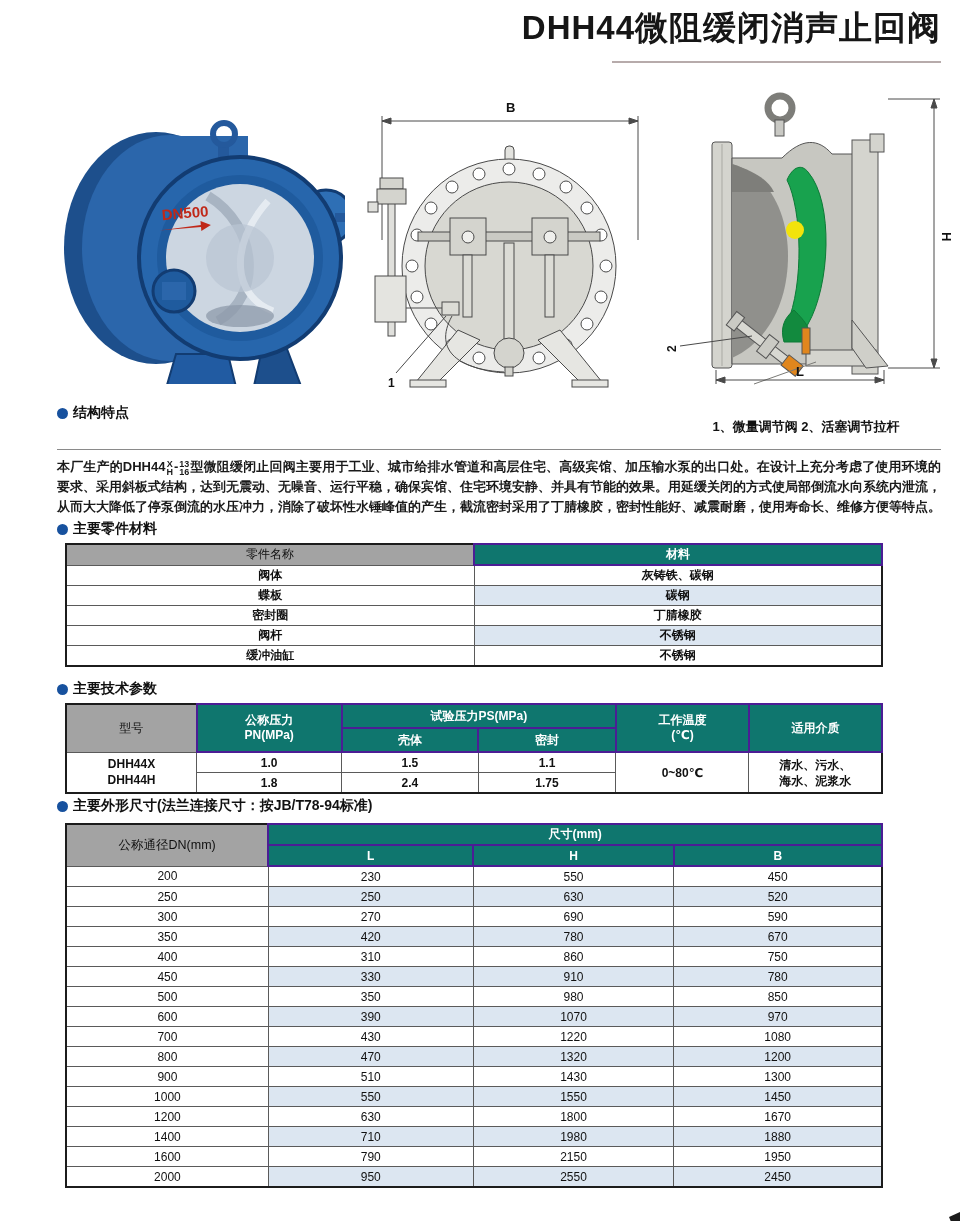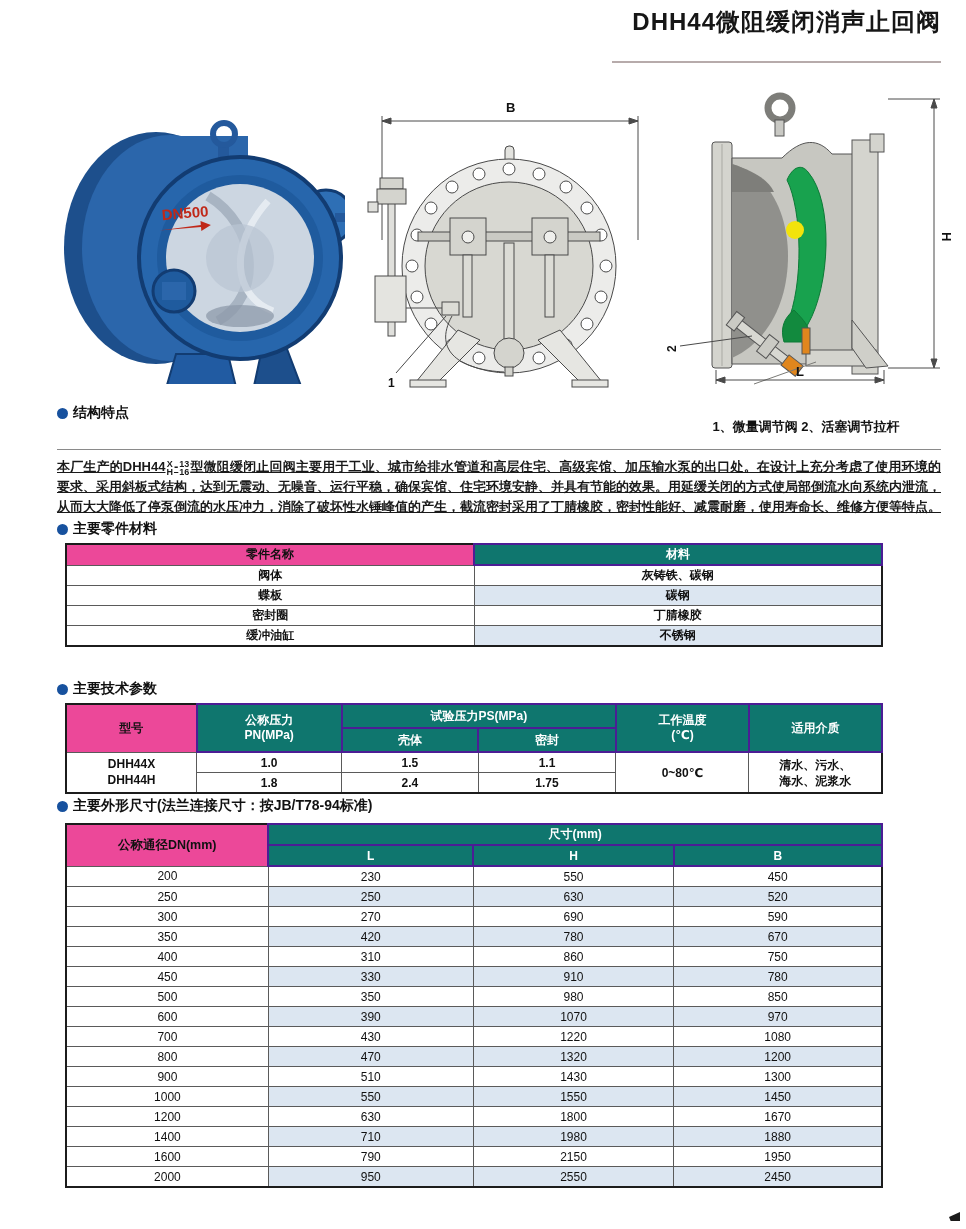--- a/index.html
+++ b/index.html
@@ -4,21 +4,21 @@
 <style>
   html,body{margin:0;padding:0;}
   body{
     width:966px;height:1229px;position:relative;background:#ffffff;
     font-family:"Liberation Sans","DejaVu Sans",sans-serif;color:#111;
     overflow:hidden;
   }
   .abs{position:absolute;}
 
   
-  .title{top:6px;right:25px;width:520px;text-align:right;font-size:24px;
+  .title{top:6px;right:25px;width:520px;text-align:right;font-size:33px;
          font-weight:bold;letter-spacing:1px;color:#161616;}
   .title-rule{top:61px;left:612px;width:329px;height:2px;background:#b7abab;}
 
   
   .fig{background:#fff;}
   .fig-photo{left:58px;top:86px;width:287px;height:298px;}
   .fig-front{left:366px;top:90px;width:288px;height:303px;}
   .fig-section{left:656px;top:80px;width:304px;height:314px;}
   .caption{left:656px;top:418px;width:300px;text-align:center;
            font-size:13px;font-weight:bold;white-space:nowrap;}
@@ -27,33 +27,33 @@
   .sec-h{display:flex;align-items:center;gap:5px;font-size:14px;font-weight:bold;}
   .bullet{width:11px;height:11px;border-radius:50%;background:#17519e;flex:0 0 auto;}
   .h-features{left:57px;top:404px;}
   .h-materials{left:57px;top:520px;}
   .h-tech{left:57px;top:680px;text-align:center;}
   .h-dims{left:57px;top:797px;}
 
   
   .features-para{left:57px;top:436px;width:884px;border-top:1px solid #8a8a8a;
     padding-top:7px;font-size:13px;font-weight:bold;line-height:20px;
-    text-align:justify;color:#1a1a1a;text-decoration:underline;}
+    text-align:justify;color:#1a1a1a;}
   .frac{display:inline-block;vertical-align:-4px;text-align:center;
         font-size:9px;line-height:8px;font-weight:bold;padding:0 1px;}
   .frac span{display:block;}
 
   
   table{border-collapse:collapse;table-layout:fixed;width:818px;
         font-size:12px;}
   table{border:2px solid #1c1c1c;}
   th,td{border:1px solid #5a5a5a;text-align:center;vertical-align:middle;
         padding:1px 2px;overflow:hidden;white-space:nowrap;}
   th.blue{background:#0f766e;color:#fff;border:2px solid #4c1d95;font-weight:bold;}
-  th.white{background:#ec4899;color:#111;font-weight:bold;margin-top:34px;}
+  th.white{background:#a3a3a3;color:#111;font-weight:normal;margin-top:34px;}
   .materials{left:65px;top:543px;}
   .materials th,.materials td{height:17px;}
   .materials td{font-weight:bold;}
   .materials tbody tr:nth-child(even) td:nth-child(2){background:#dce6f1;}
   .tech{left:65px;top:703px;}
   .tech th{height:20px;}
   .tech td{height:17px;font-weight:bold;}
   .tech .model-cell span,.tech .medium-cell span{display:block;line-height:16px;}
   .dims{left:65px;top:823px;}
   .dims thead th.size-head{height:14px;}
@@ -259,20 +259,24 @@
       </tr>
       <tr>
         <td>蝶板</td>
         <td>碳钢</td>
       </tr>
       <tr>
         <td>密封圈</td>
         <td>丁腈橡胶</td>
       </tr>
       <tr>
+        <td>阀杆</td>
+        <td>不锈钢</td>
+      </tr>
+      <tr>
         <td>缓冲油缸</td>
         <td>不锈钢</td>
       </tr>
     </tbody>
 </table>
 
 <div class="abs sec-h h-tech">
   <span class="bullet"></span>
   <span>主要技术参数</span>
 </div>

